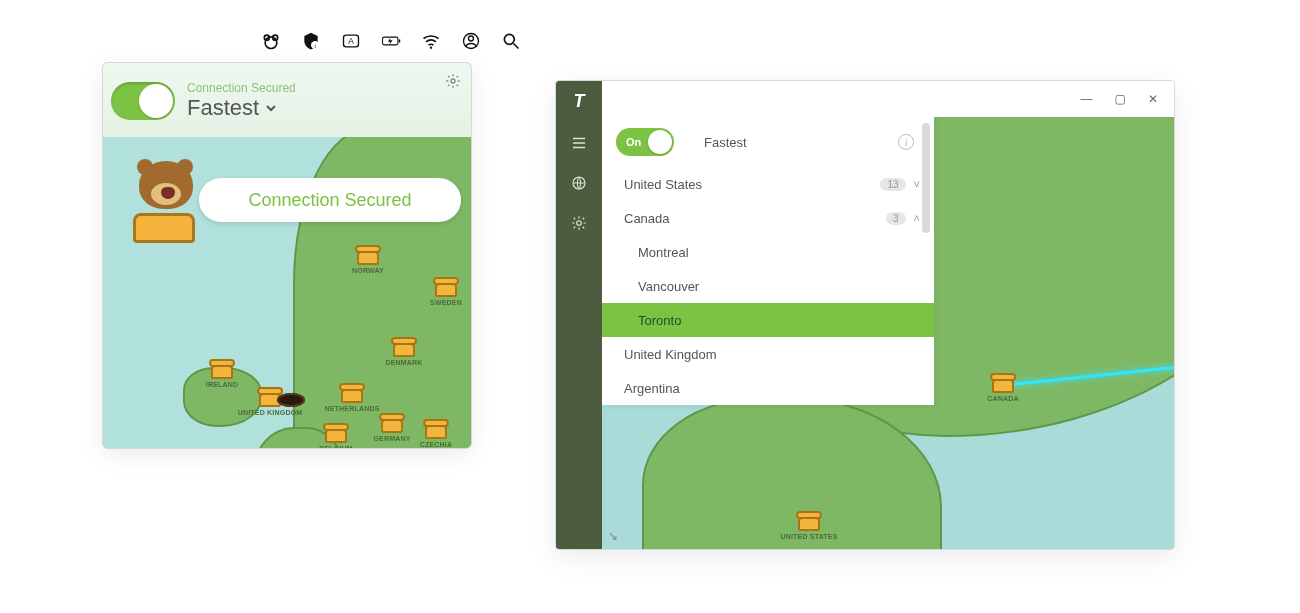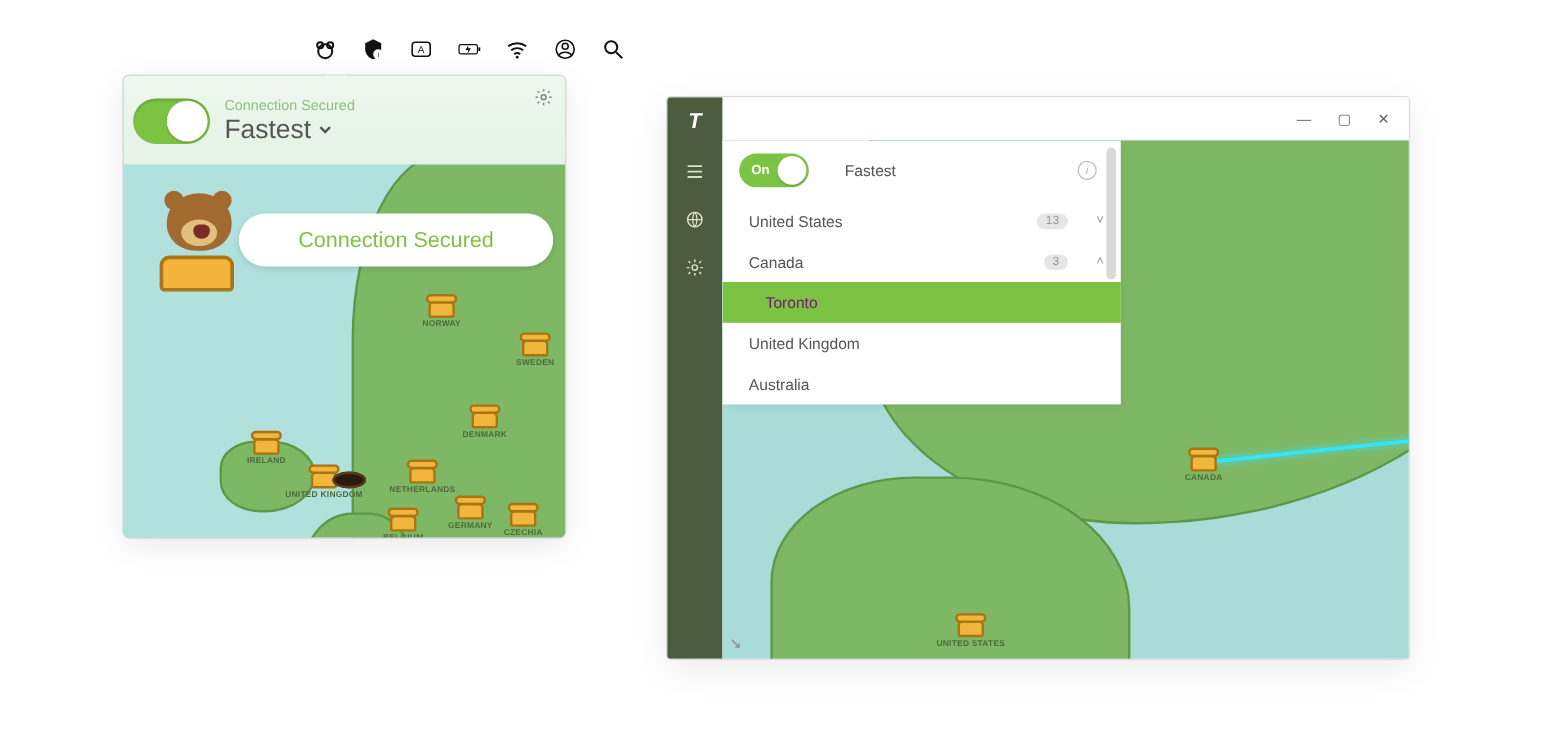--- a/index.html
+++ b/index.html
@@ -143,22 +143,22 @@
   .dd-head { height: 50px; display: flex; align-items: center; padding: 0 20px 0 14px; }
   .dd-toggle { width: 58px; height: 28px; border-radius: 28px; background: #7cc243; position: relative; display:flex; align-items:center; }
   .dd-toggle .knob { position: absolute; right: 2px; top: 2px; width: 24px; height: 24px; border-radius: 50%; background: #fff; box-shadow:0 1px 2px rgba(0,0,0,.2);}
   .dd-toggle .lab { color:#fff; font-size:11px; font-weight:600; margin-left:10px;}
   .dd-item {
     height: 34px; display: flex; align-items: center;
     padding: 0 14px 0 22px; font-size: 13px; color: #555;
     justify-content: space-between;
   }
   .dd-item.child { padding-left: 36px; }
-  .dd-item.sel { background: #7cc243; color: #701a75; }
-  .dd-badge { display:flex; align-items:center; gap:24px; color:#999; font-size:11px;}
+  .dd-item.sel { background: #7cc243; color: #14532d; }
+  .dd-badge { display:flex; align-items:center; gap:8px; color:#999; font-size:11px;}
   .dd-badge .count { background:#e6e6e6; border-radius:10px; padding:1px 7px; font-size:10px;}
   .dd-info { width:16px;height:16px;border:1px solid #bbb;border-radius:50%;display:flex;align-items:center;justify-content:center;color:#bbb;font-size:10px;font-style:italic;}
   .dd-scroll { position:absolute; top:6px; right:4px; width:8px; height:110px; background:#d9d9d9; border-radius:4px;}
   .dd-top { display:flex; align-items:center; gap:30px;}
   .dd-fastest { color:#555; font-size:13px; }
 
   .beam { position:absolute; height:3px; background:#33e6ff; box-shadow:0 0 6px #33e6ff; transform-origin:left center; }
 
   .resize { position:absolute; left:52px; bottom:6px; color:#888; font-size:12px;}
 </style>
@@ -410,26 +410,32 @@
               <span>˅</span>
             </span>
           </div>
           <div class="dd-item ">
             <span>Canada</span>
             <span class="dd-badge">
               <span class="count">3</span>
               <span>˄</span>
             </span>
           </div>
+          <div class="dd-item child ">
+            <span>Montreal</span>
+          </div>
+          <div class="dd-item child ">
+            <span>Vancouver</span>
+          </div>
           <div class="dd-item child sel">
             <span>Toronto</span>
           </div>
           <div class="dd-item ">
             <span>United Kingdom</span>
           </div>
           <div class="dd-item ">
-            <span>Australia</span>
+            <span>Argentina</span>
           </div>
         </div>
     </div>
   </div>
   <div class="resize">↘</div>
 </div>
 
 </body></html>

